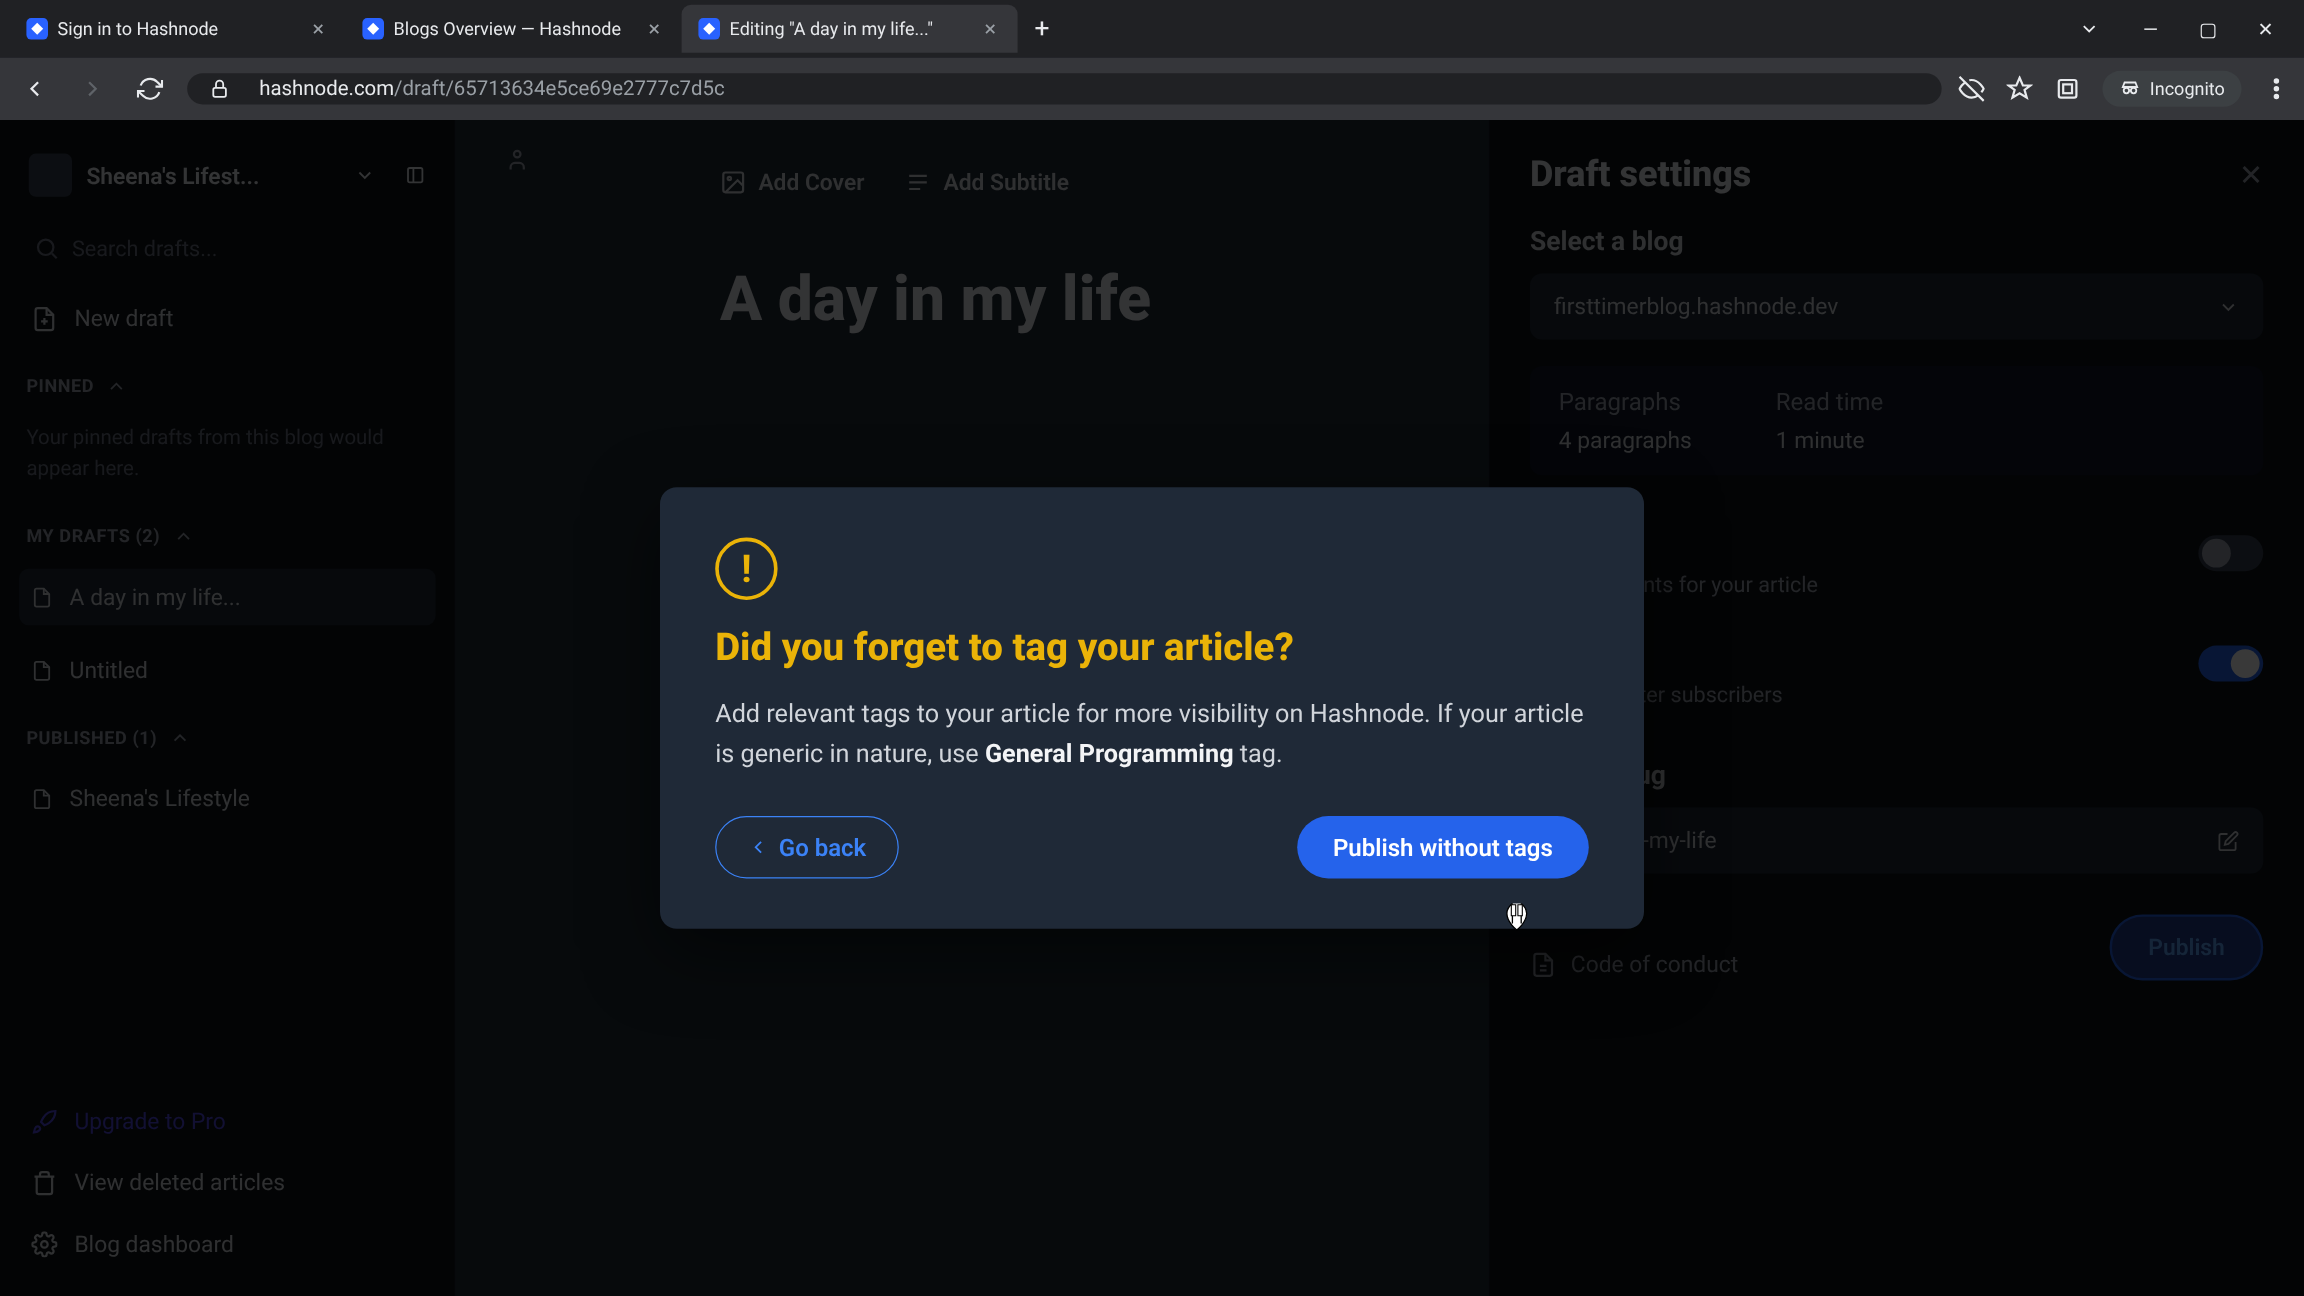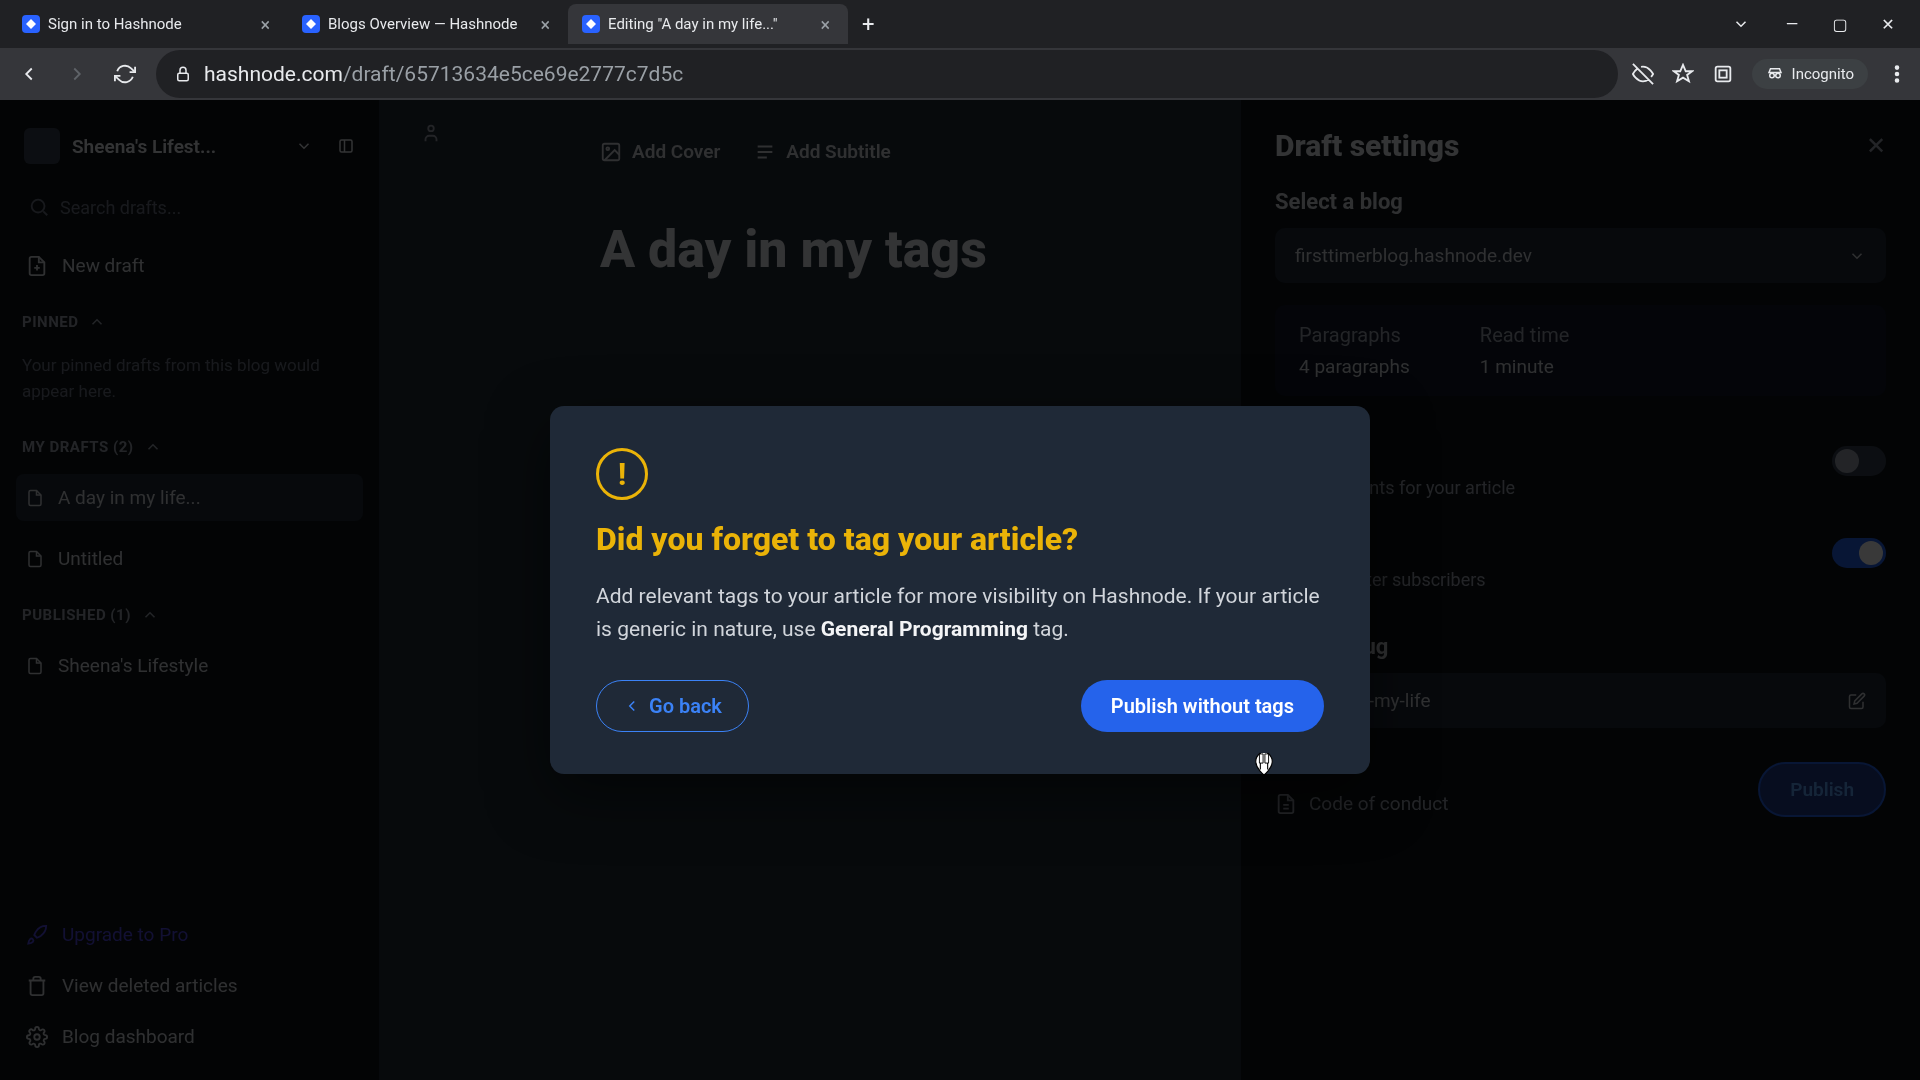--- a/index.html
+++ b/index.html
@@ -13,21 +13,21 @@
 .tab-icon svg { width: 12px; height: 12px; }
 .tab-title { white-space: nowrap; overflow: hidden; text-overflow: ellipsis; flex: 1; }
 .tab-close { color: #9aa0a6; font-size: 18px; cursor: pointer; padding: 0 4px; }
 .new-tab { color: #e8eaed; font-size: 22px; padding: 0 14px; cursor: pointer; }
 .chrome-right { margin-left: auto; display: flex; gap: 24px; color: #e8eaed; align-items: center; padding-right: 12px; }
 .win-btn { width: 24px; text-align: center; cursor: pointer; }
 
 .chrome-bar { background: #35363a; height: 52px; display: flex; align-items: center; padding: 0 12px; gap: 14px; }
 .nav-btn { color: #e8eaed; cursor: pointer; padding: 6px; display: inline-flex; }
 .nav-btn.disabled { color: #5f6368; }
-.url-bar { flex: 1; background: #202124; border-radius: 24px; height: 48px; display: flex; align-items: center; padding: 0 18px; gap: 12px; color: #e8eaed; font-size: 21px; }
+.url-bar { flex: 1; background: #202124; border-radius: 24px; height: 26px; display: flex; align-items: center; padding: 0 18px; gap: 24px; color: #e8eaed; font-size: 17px; }
 .url-host { color: #e8eaed; }
 .url-path { color: #9aa0a6; }
 .bar-icons { display: flex; gap: 18px; align-items: center; color: #e8eaed; }
 .incog { display: flex; align-items: center; gap: 8px; background: #3c4043; padding: 6px 14px; border-radius: 20px; font-size: 15px; }
 
 
 .app { display: flex; height: calc(1080px - 100px); position: relative; }
 .dim { filter: brightness(0.45); pointer-events: none; }
 
 .sidebar { width: 380px; background: #0f1419; border-right: 1px solid #1f2937; padding: 20px 16px; display: flex; flex-direction: column; gap: 14px; }
@@ -295,21 +295,21 @@
           </svg>
         <span>Add Cover</span>
       </div>
       <div class="cov-btn">
         <svg class="ic" viewBox="0 0 24 24">
             <path d="M4 6h16M4 12h16M4 18h10"></path>
           </svg>
         <span>Add Subtitle</span>
       </div>
     </div>
-    <div class="article-title">A day in my tags</div>
+    <div class="article-title">A day in my life</div>
   </div>
 
   <div class="rightpanel dim">
     <div class="rp-head">
       <div class="rp-title">Draft settings</div>
       <div class="rp-close">✕</div>
     </div>
     <div class="rp-label">Select a blog</div>
     <div class="rp-select">
       <span>firsttimerblog.hashnode.dev</span>

